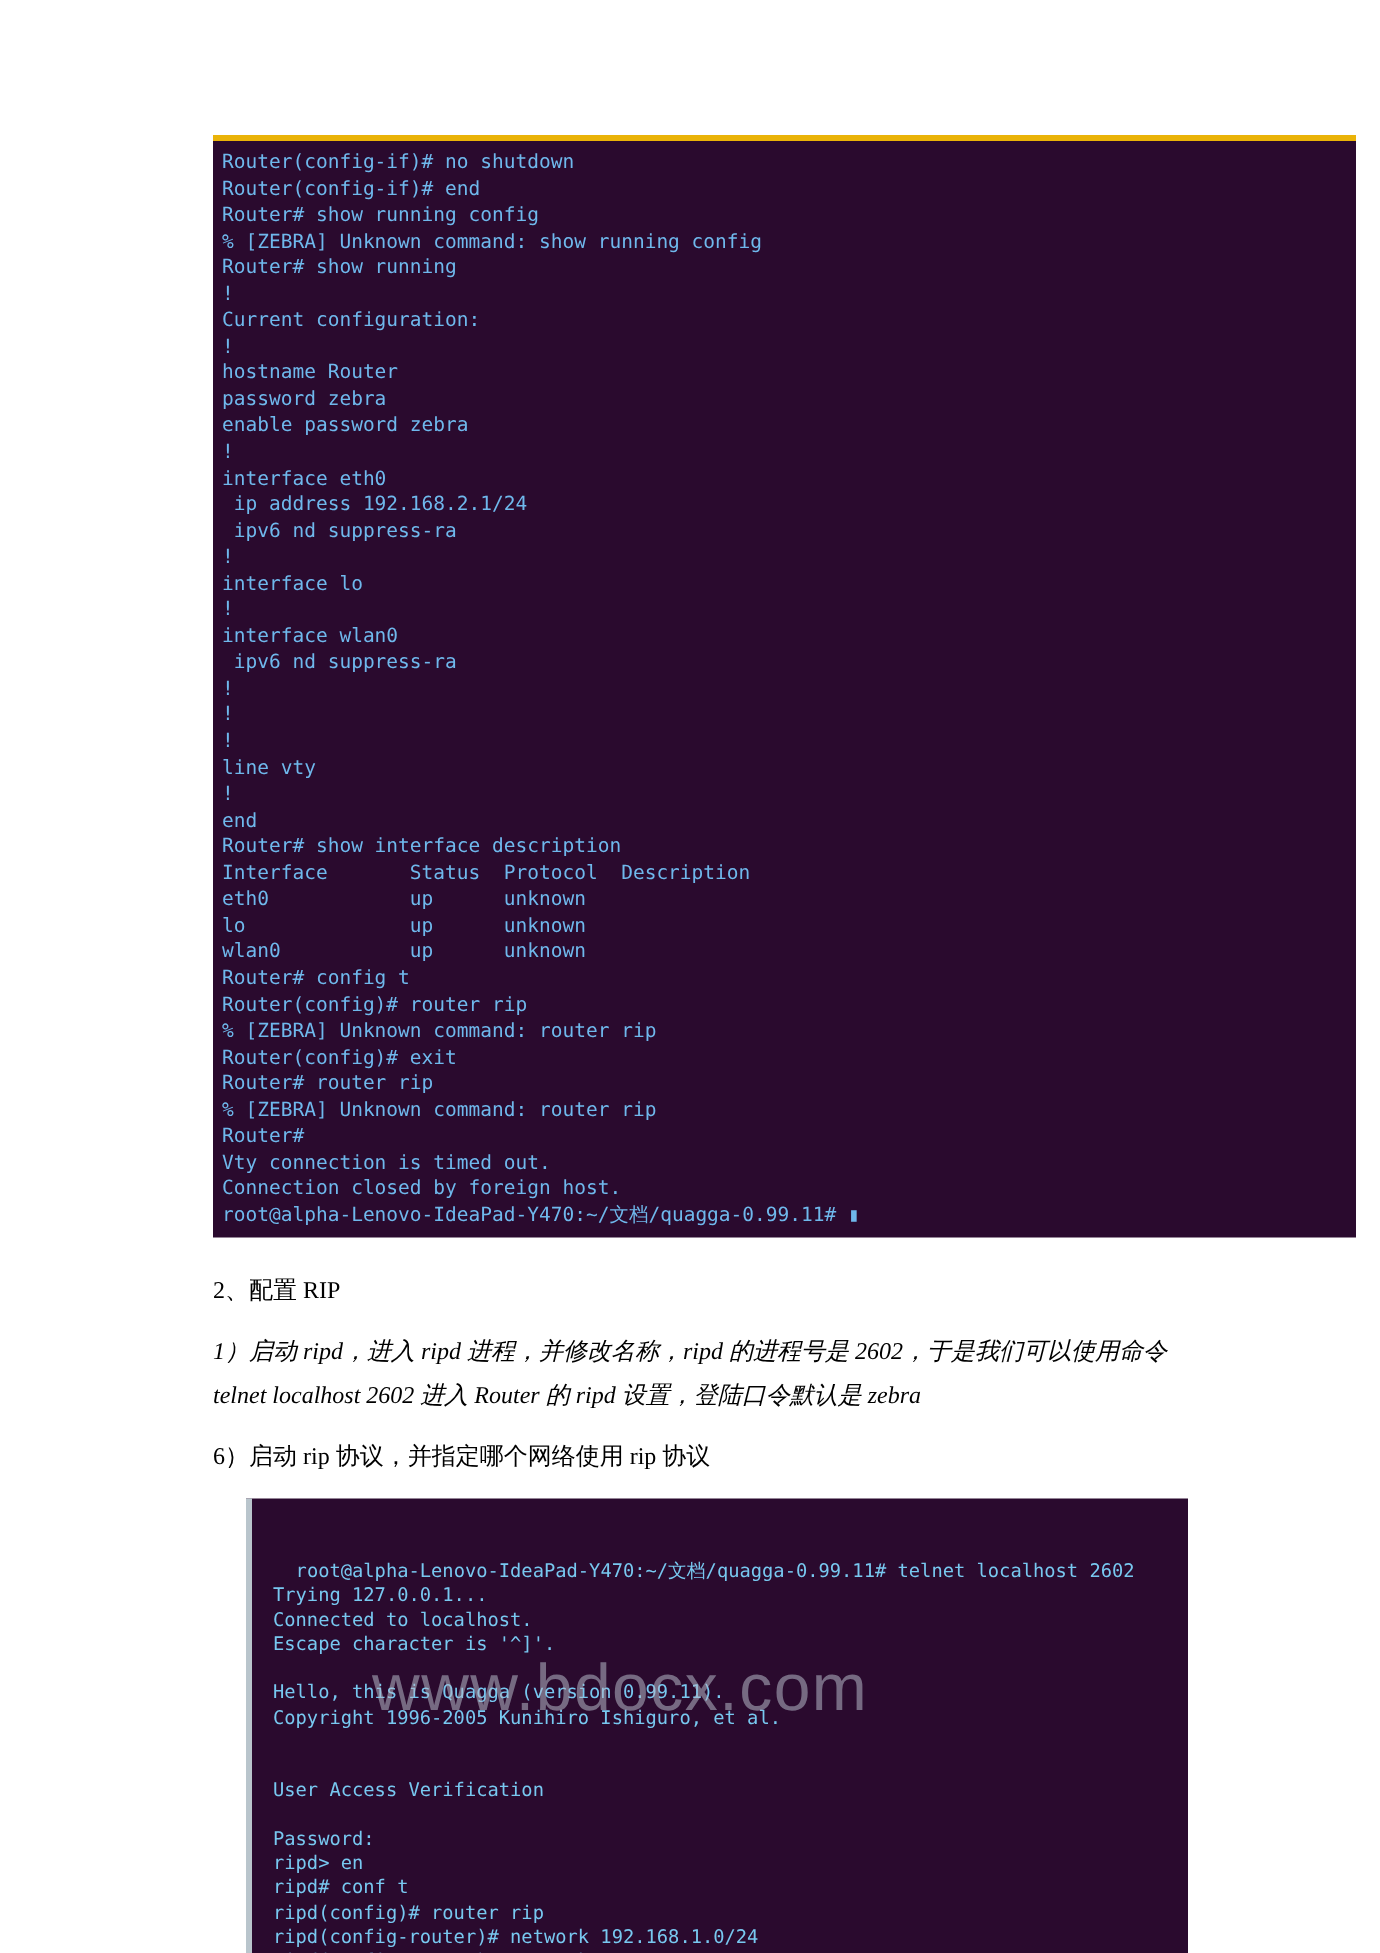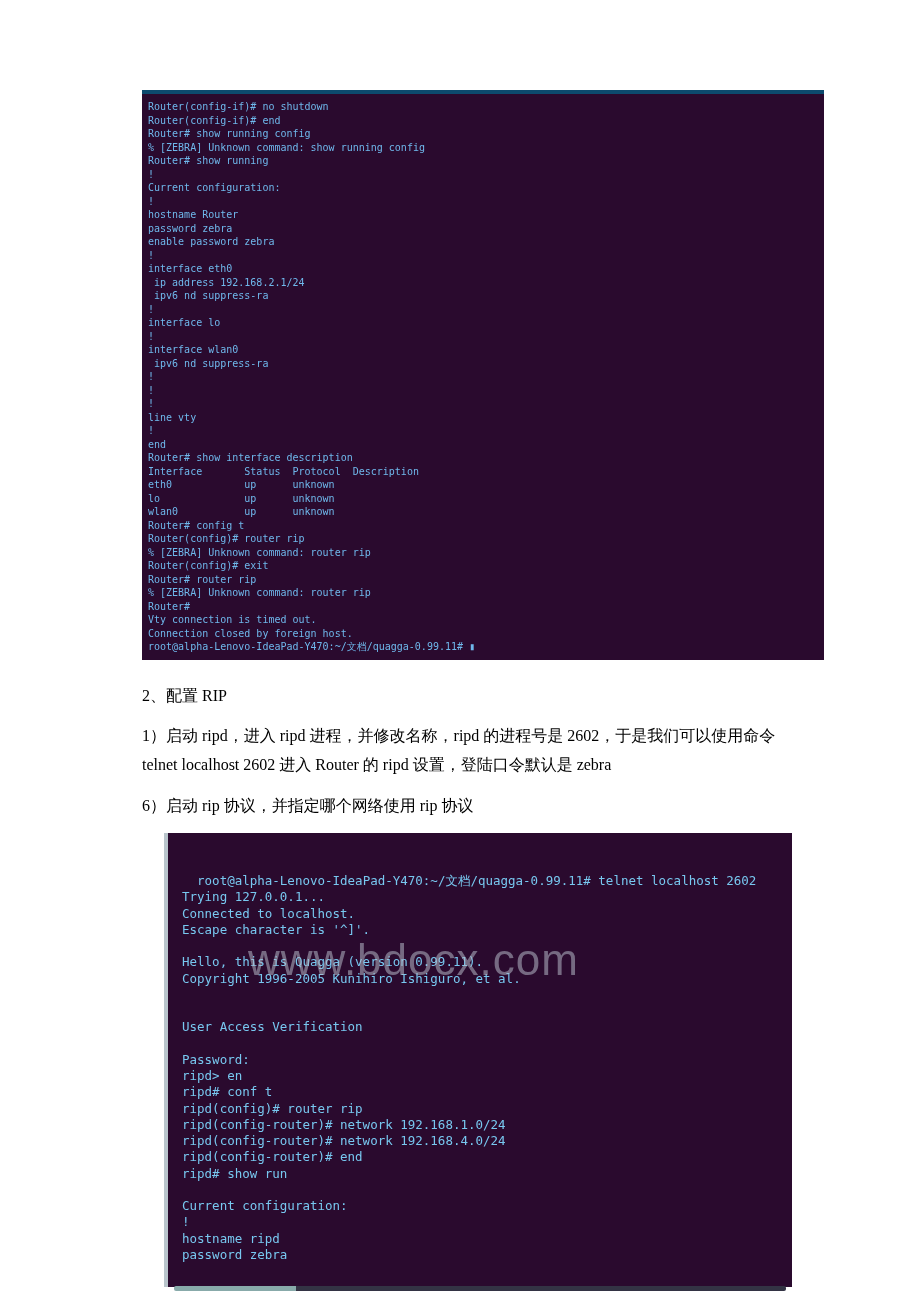--- a/index.html
+++ b/index.html
@@ -9,36 +9,37 @@
       margin: 0;
       padding: 90px 120px 40px 120px;
       color: #000;
       background: #fff;
       width: 680px;
     }
     .img-box1 {
       background: #2a0a2e;
       color: #6fb8ec;
       font-family: "Consolas", "DejaVu Sans Mono", monospace;
-      font-size: 10px;
+      font-size: 13px;
       line-height: 1.35;
       padding: 6px 6px 6px 6px;
       white-space: pre;
       margin: 0 0 22px 22px;
-      width: 682px;
+      width: 762px;
       box-sizing: border-box;
-      border-top: 4px solid #0c4a6e;
+      border-top: 4px solid #eab308;
     }
     .p {
       margin: 0 0 12px 22px;
       font-family: "SimSun", serif;
     }
     .p.noindent {
       margin-left: 0;
       text-indent: 0;
+      font-style: italic;
     }
     .img-box2 {
       background: #2a0a2e;
       color: #78c8f0;
       font-family: "Consolas", "DejaVu Sans Mono", monospace;
       font-size: 12.5px;
       line-height: 1.3;
       padding: 8px 8px 8px 14px;
       white-space: pre;
       margin: 6px 0 22px 44px;

